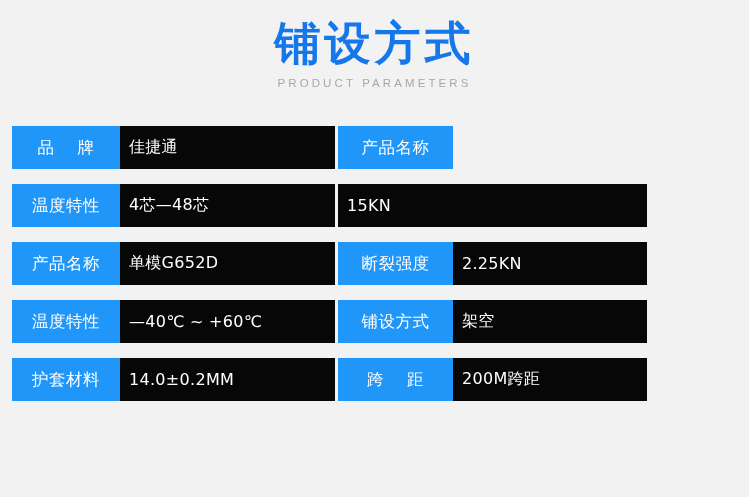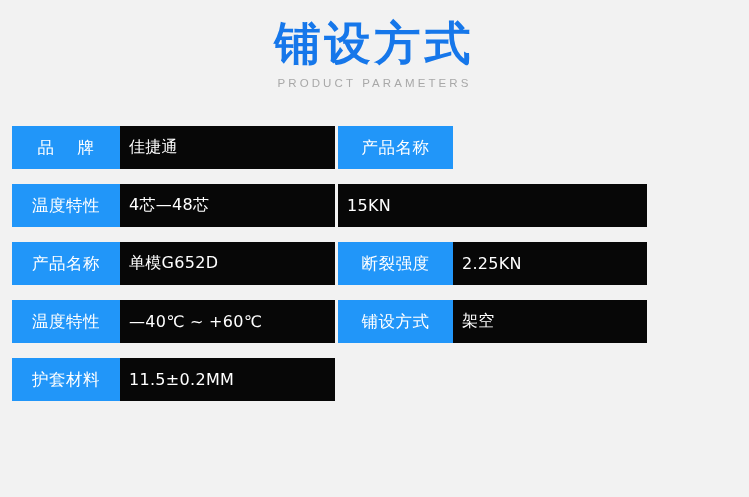--- a/index.html
+++ b/index.html
@@ -155,18 +155,22 @@
       </div>
       <div class="cell cell-right">
         <div class="label">铺设方式</div>
         <div class="value">架空</div>
       </div>
     </div>
 
     <div class="row">
       <div class="cell cell-left">
         <div class="label">护套材料</div>
-        <div class="value">11.5±0.2MM</div>
+        <div class="value">14.0±0.2MM</div>
+      </div>
+      <div class="cell cell-right">
+        <div class="label">跨    距</div>
+        <div class="value">200M跨距</div>
       </div>
     </div>
 
   </div>
 </div>
 
 </body></html>

